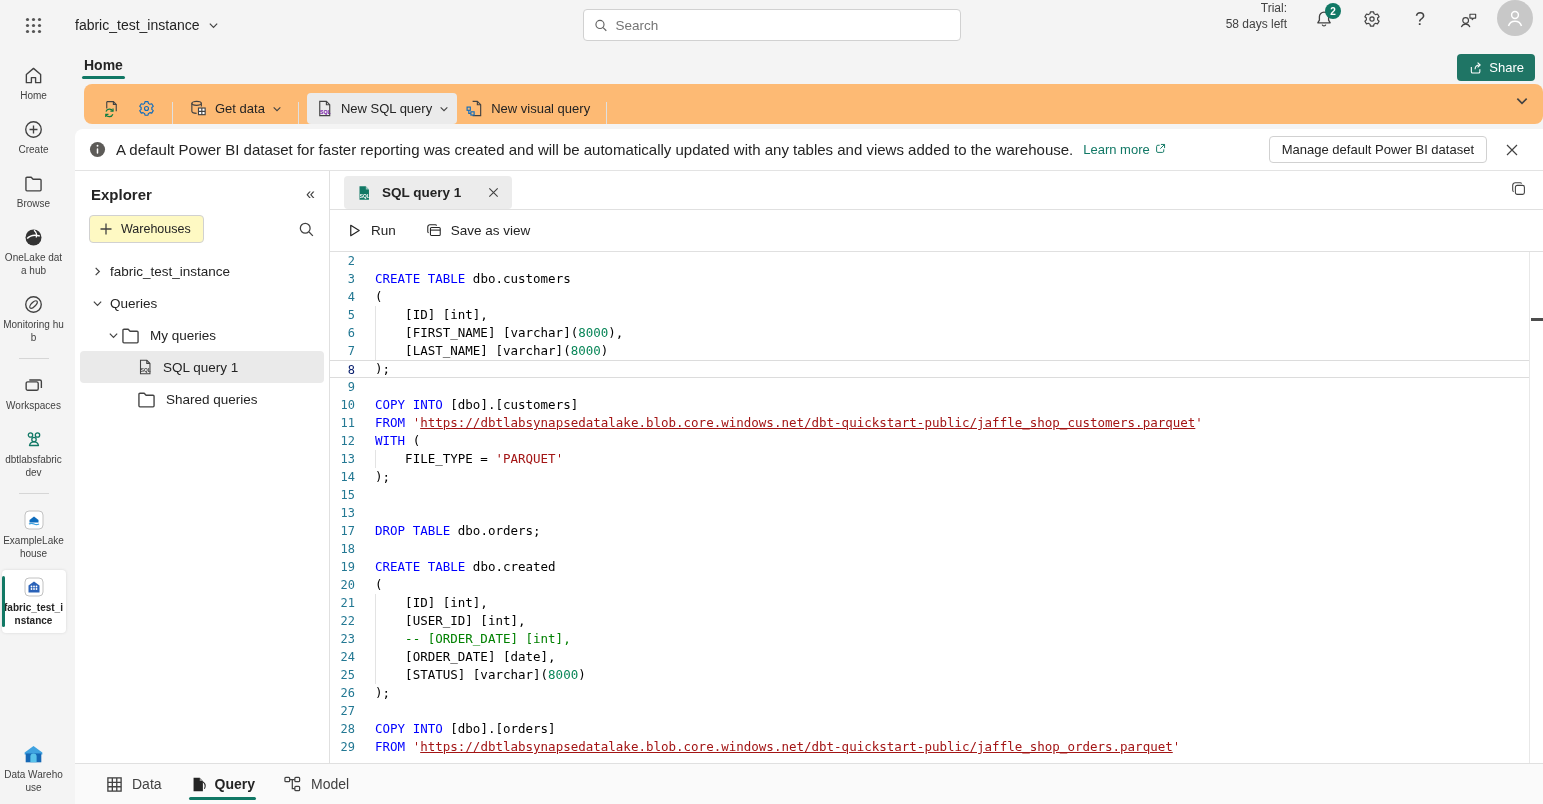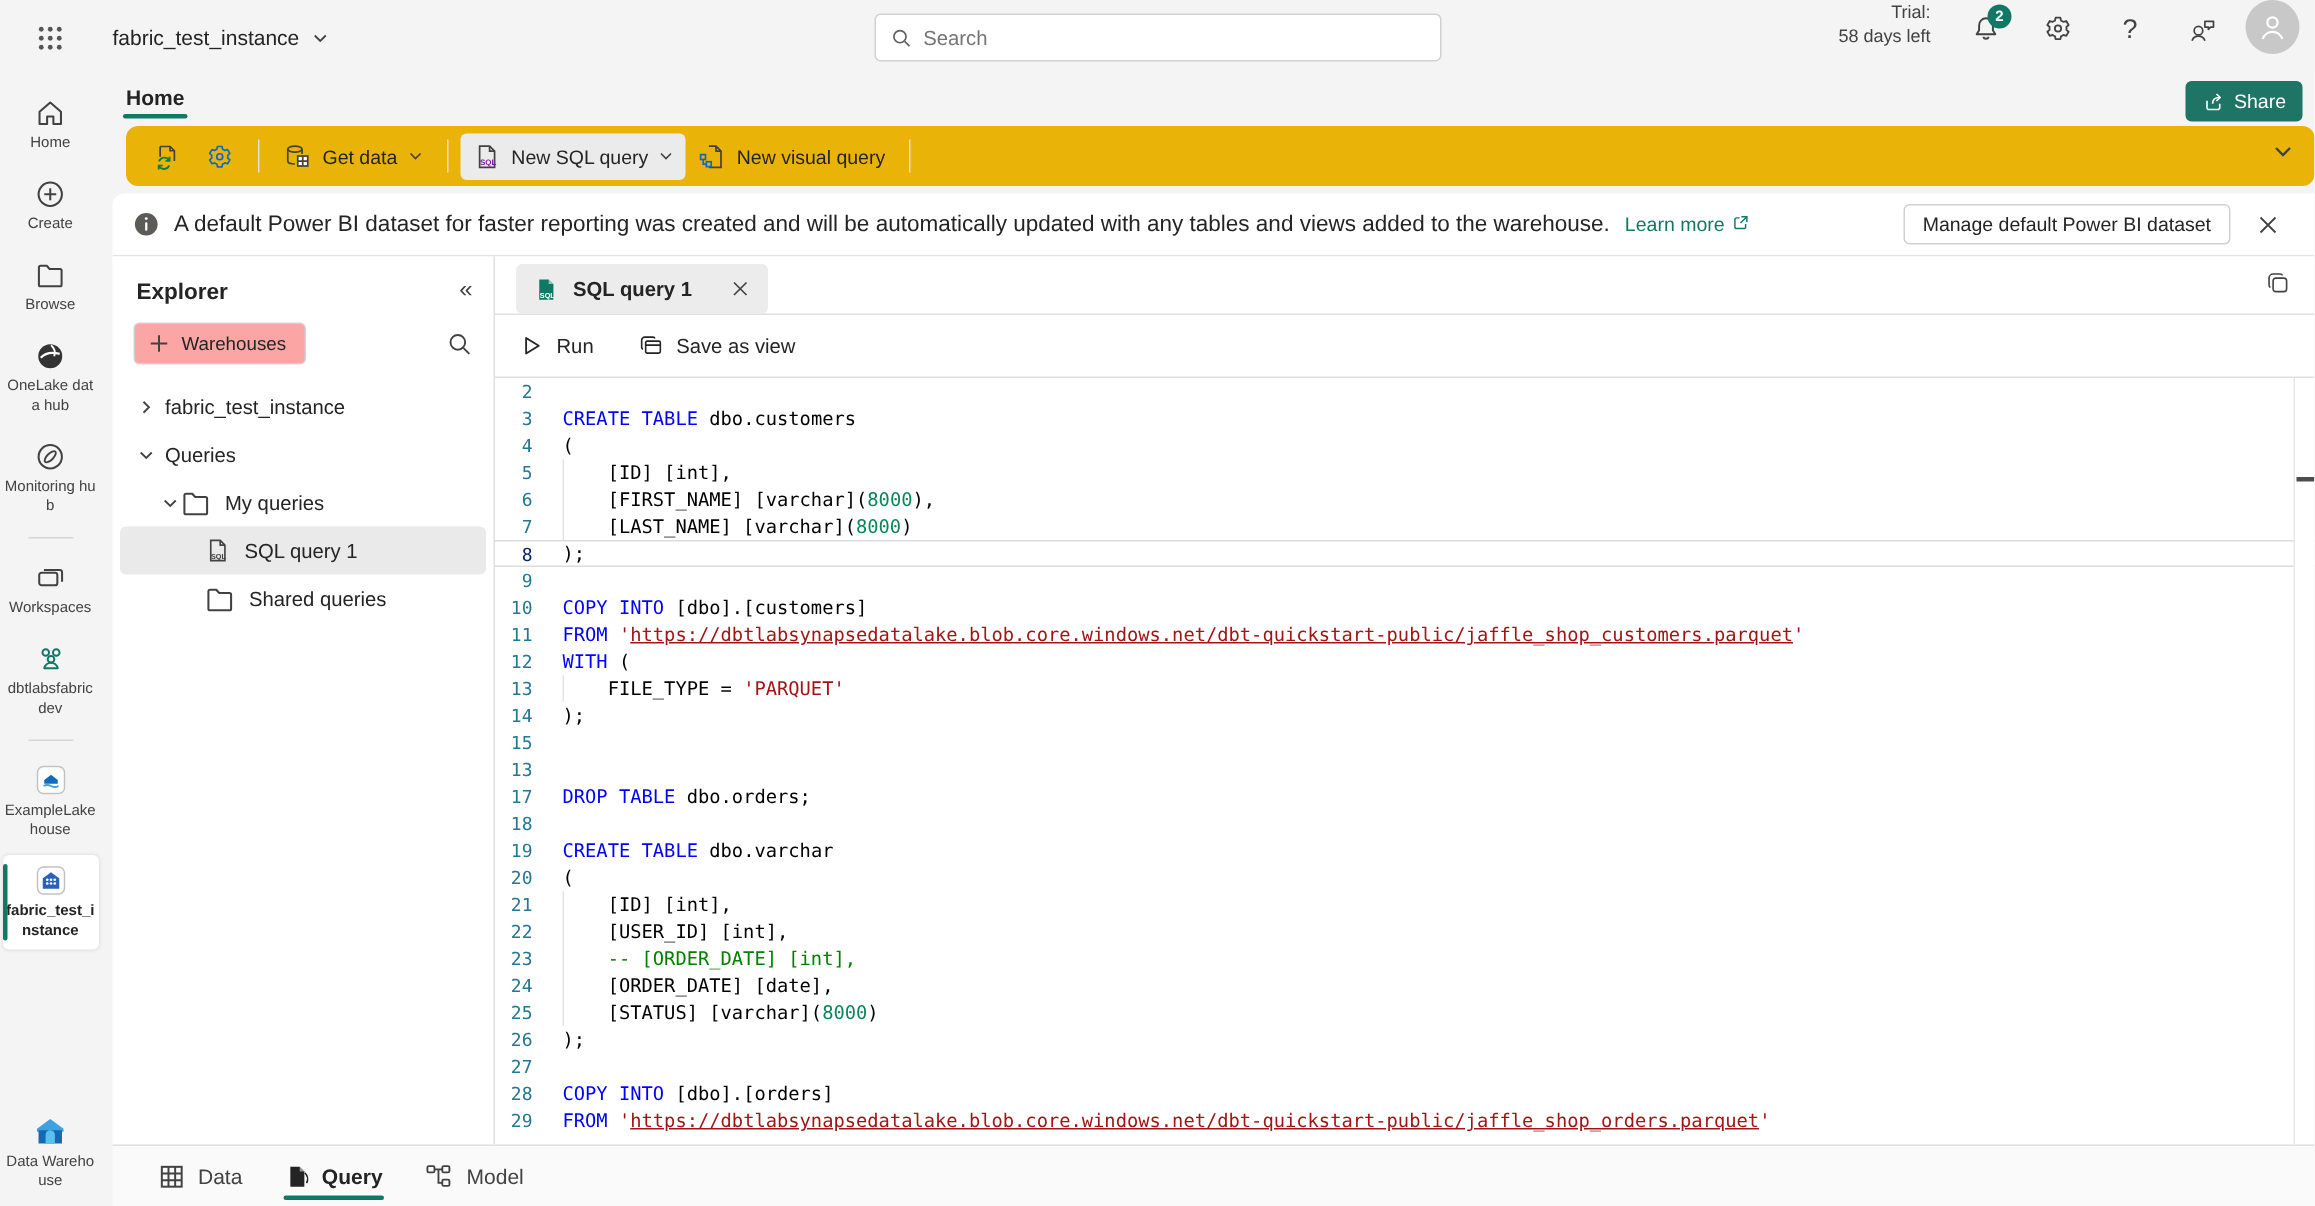--- a/index.html
+++ b/index.html
@@ -21,21 +21,21 @@
   .help-glyph::before { content:"?"; font-size:18px; color:#424242; }
   .avatar { width:36px; height:36px; border-radius:50%; background:#c8c8c8; display:flex; align-items:center; justify-content:center; }
 
   
   .ribbon-row { position:absolute; top:50px; left:67px; right:0; height:34px; display:flex; align-items:center; }
   .ribbon-tab { margin-left:15px; font-size:14px; font-weight:bold; color:#242424; position:relative; padding:4px 2px 8px; cursor:pointer; }
   .ribbon-tab::after { content:""; position:absolute; left:0; right:0; bottom:2px; height:3px; border-radius:2px; background:#117865; }
   .share-btn { position:absolute; right:8px; top:4px; height:27px; background:#1f7565; color:#fff; border:none; border-radius:4px; display:flex; align-items:center; gap:6px; padding:0 11px; font-size:13px; cursor:pointer; font-family:"Liberation Sans",sans-serif; }
 
   
-  .toolbar { position:absolute; top:84px; left:84px; right:0px; height:40px; background:#eab308; border-radius:8px; display:flex; align-items:center; padding:0 10px; }
+  .toolbar { position:absolute; top:84px; left:84px; right:0px; height:40px; background:#fdba74; border-radius:8px; display:flex; align-items:flex-end; padding:0 10px; }
   .tool-btn { display:flex; align-items:center; gap:7px; padding:6px 8px; border-radius:4px; cursor:pointer; color:#242424; white-space:nowrap; }
   .tool-btn.hl { background:#ebebeb; }
   .tool-sep { width:1px; height:22px; background:#e0e0e0; margin:0 8px; }
   .toolbar-expand { position:absolute; right:14px; top:10px; cursor:pointer; }
 
   
   .sheet { position:absolute; top:129px; left:75px; right:0; bottom:41px; background:#fff; border-radius:8px 0 0 0; display:flex; flex-direction:column; }
   .banner { height:42px; border-bottom:1px solid #e3e3e3; display:flex; align-items:center; padding:0 14px; gap:10px; border-radius:8px 0 0 0; }
   .banner-text { font-size:15px; color:#242424; }
   .learn-more { color:#117865; text-decoration:none; display:inline-flex; gap:4px; cursor:pointer; }
@@ -46,21 +46,21 @@
   
   .main { flex:1; display:flex; min-height:0; }
 
   
   .explorer { width:255px; border-right:1px solid #e0e0e0; padding-top:8px; flex-shrink:0; }
   .exp-header { display:flex; align-items:center; justify-content:space-between; padding:6px 14px 10px 16px; }
   .exp-title { font-size:15px; font-weight:bold; color:#242424; }
   .collapse-glyph { cursor:pointer; color:#424242; font-size:16px; }
   .collapse-glyph::before { content:"\00AB"; }
   .exp-actions { display:flex; align-items:center; justify-content:space-between; padding:2px 14px 12px 14px; }
-  .warehouses-btn { display:flex; align-items:center; gap:8px; border:1px solid #d1d1d1; background:#fca5a5; border-radius:4px; height:28px; padding:0 12px 0 9px; font-size:12.5px; color:#242424; cursor:pointer; font-family:"Liberation Sans",sans-serif; }
+  .warehouses-btn { display:flex; align-items:center; gap:8px; border:1px solid #d1d1d1; background:#fef9c3; border-radius:4px; height:28px; padding:0 12px 0 9px; font-size:12.5px; color:#242424; cursor:pointer; font-family:"Liberation Sans",sans-serif; }
   .tree { font-size:13.5px; }
   .tree-row { height:32px; display:flex; align-items:center; cursor:pointer; margin:0 5px; border-radius:4px; color:#242424; }
   .tree-row.selected { background:#eaeaea; }
   .tree-chevron { width:14px; display:flex; justify-content:center; color:#424242; flex-shrink:0; }
   .tree-icon { margin-right:9px; display:flex; color:#424242; flex-shrink:0; }
   .tree-label { white-space:nowrap; overflow:hidden; }
 
   
   .query-area { flex:1; display:flex; flex-direction:column; min-width:0; position:relative; }
   .tab-strip { height:39px; border-bottom:1px solid #e0e0e0; display:flex; align-items:flex-start; padding:5px 0 0 14px; position:relative; }
@@ -453,21 +453,21 @@
               <div class="code-line">
                 <span class="gutter">17</span>
                 <span class="code"><span class="tok-k">DROP</span><span class="tok-p"> </span><span class="tok-k">TABLE</span><span class="tok-p"> dbo.orders;</span></span>
               </div>
               <div class="code-line">
                 <span class="gutter">18</span>
                 <span class="code"></span>
               </div>
               <div class="code-line">
                 <span class="gutter">19</span>
-                <span class="code"><span class="tok-k">CREATE</span><span class="tok-p"> </span><span class="tok-k">TABLE</span><span class="tok-p"> dbo.varchar</span></span>
+                <span class="code"><span class="tok-k">CREATE</span><span class="tok-p"> </span><span class="tok-k">TABLE</span><span class="tok-p"> dbo.created</span></span>
               </div>
               <div class="code-line">
                 <span class="gutter">20</span>
                 <span class="code"><span class="tok-p">(</span></span>
               </div>
               <div class="code-line g">
                 <span class="gutter">21</span>
                 <span class="code"><span class="tok-p">    [ID] [int],</span></span>
               </div>
               <div class="code-line g">

